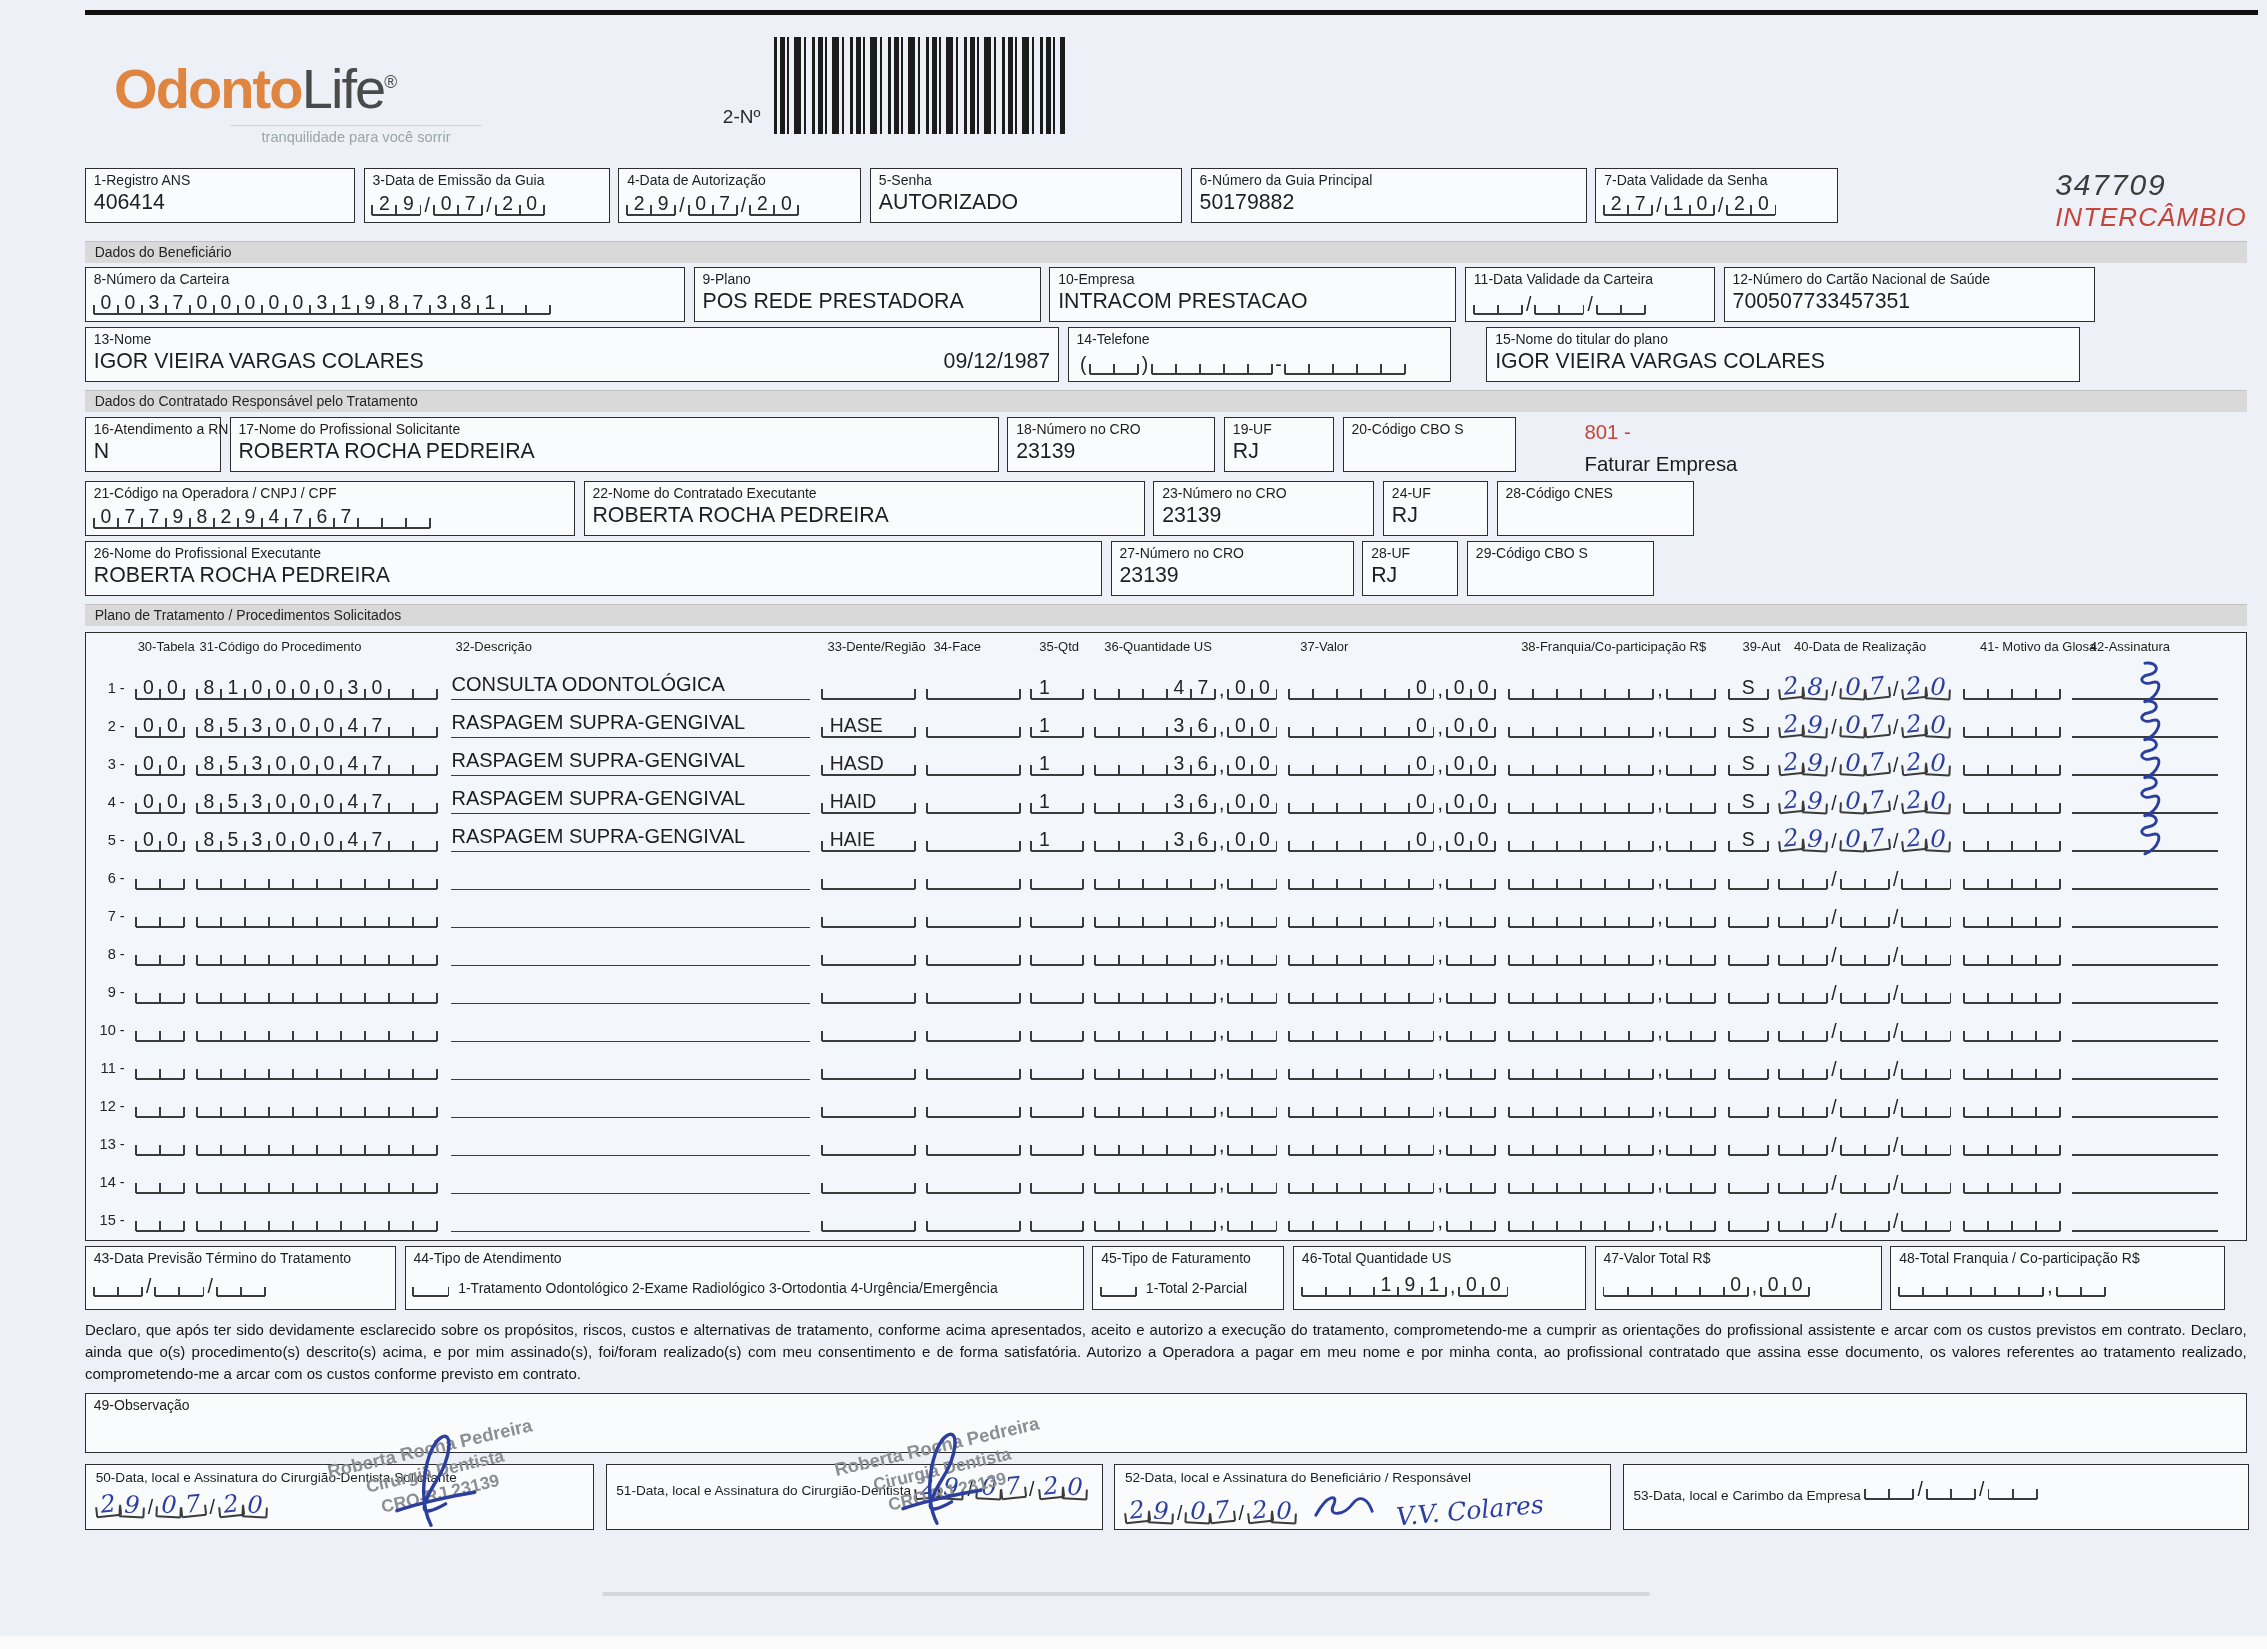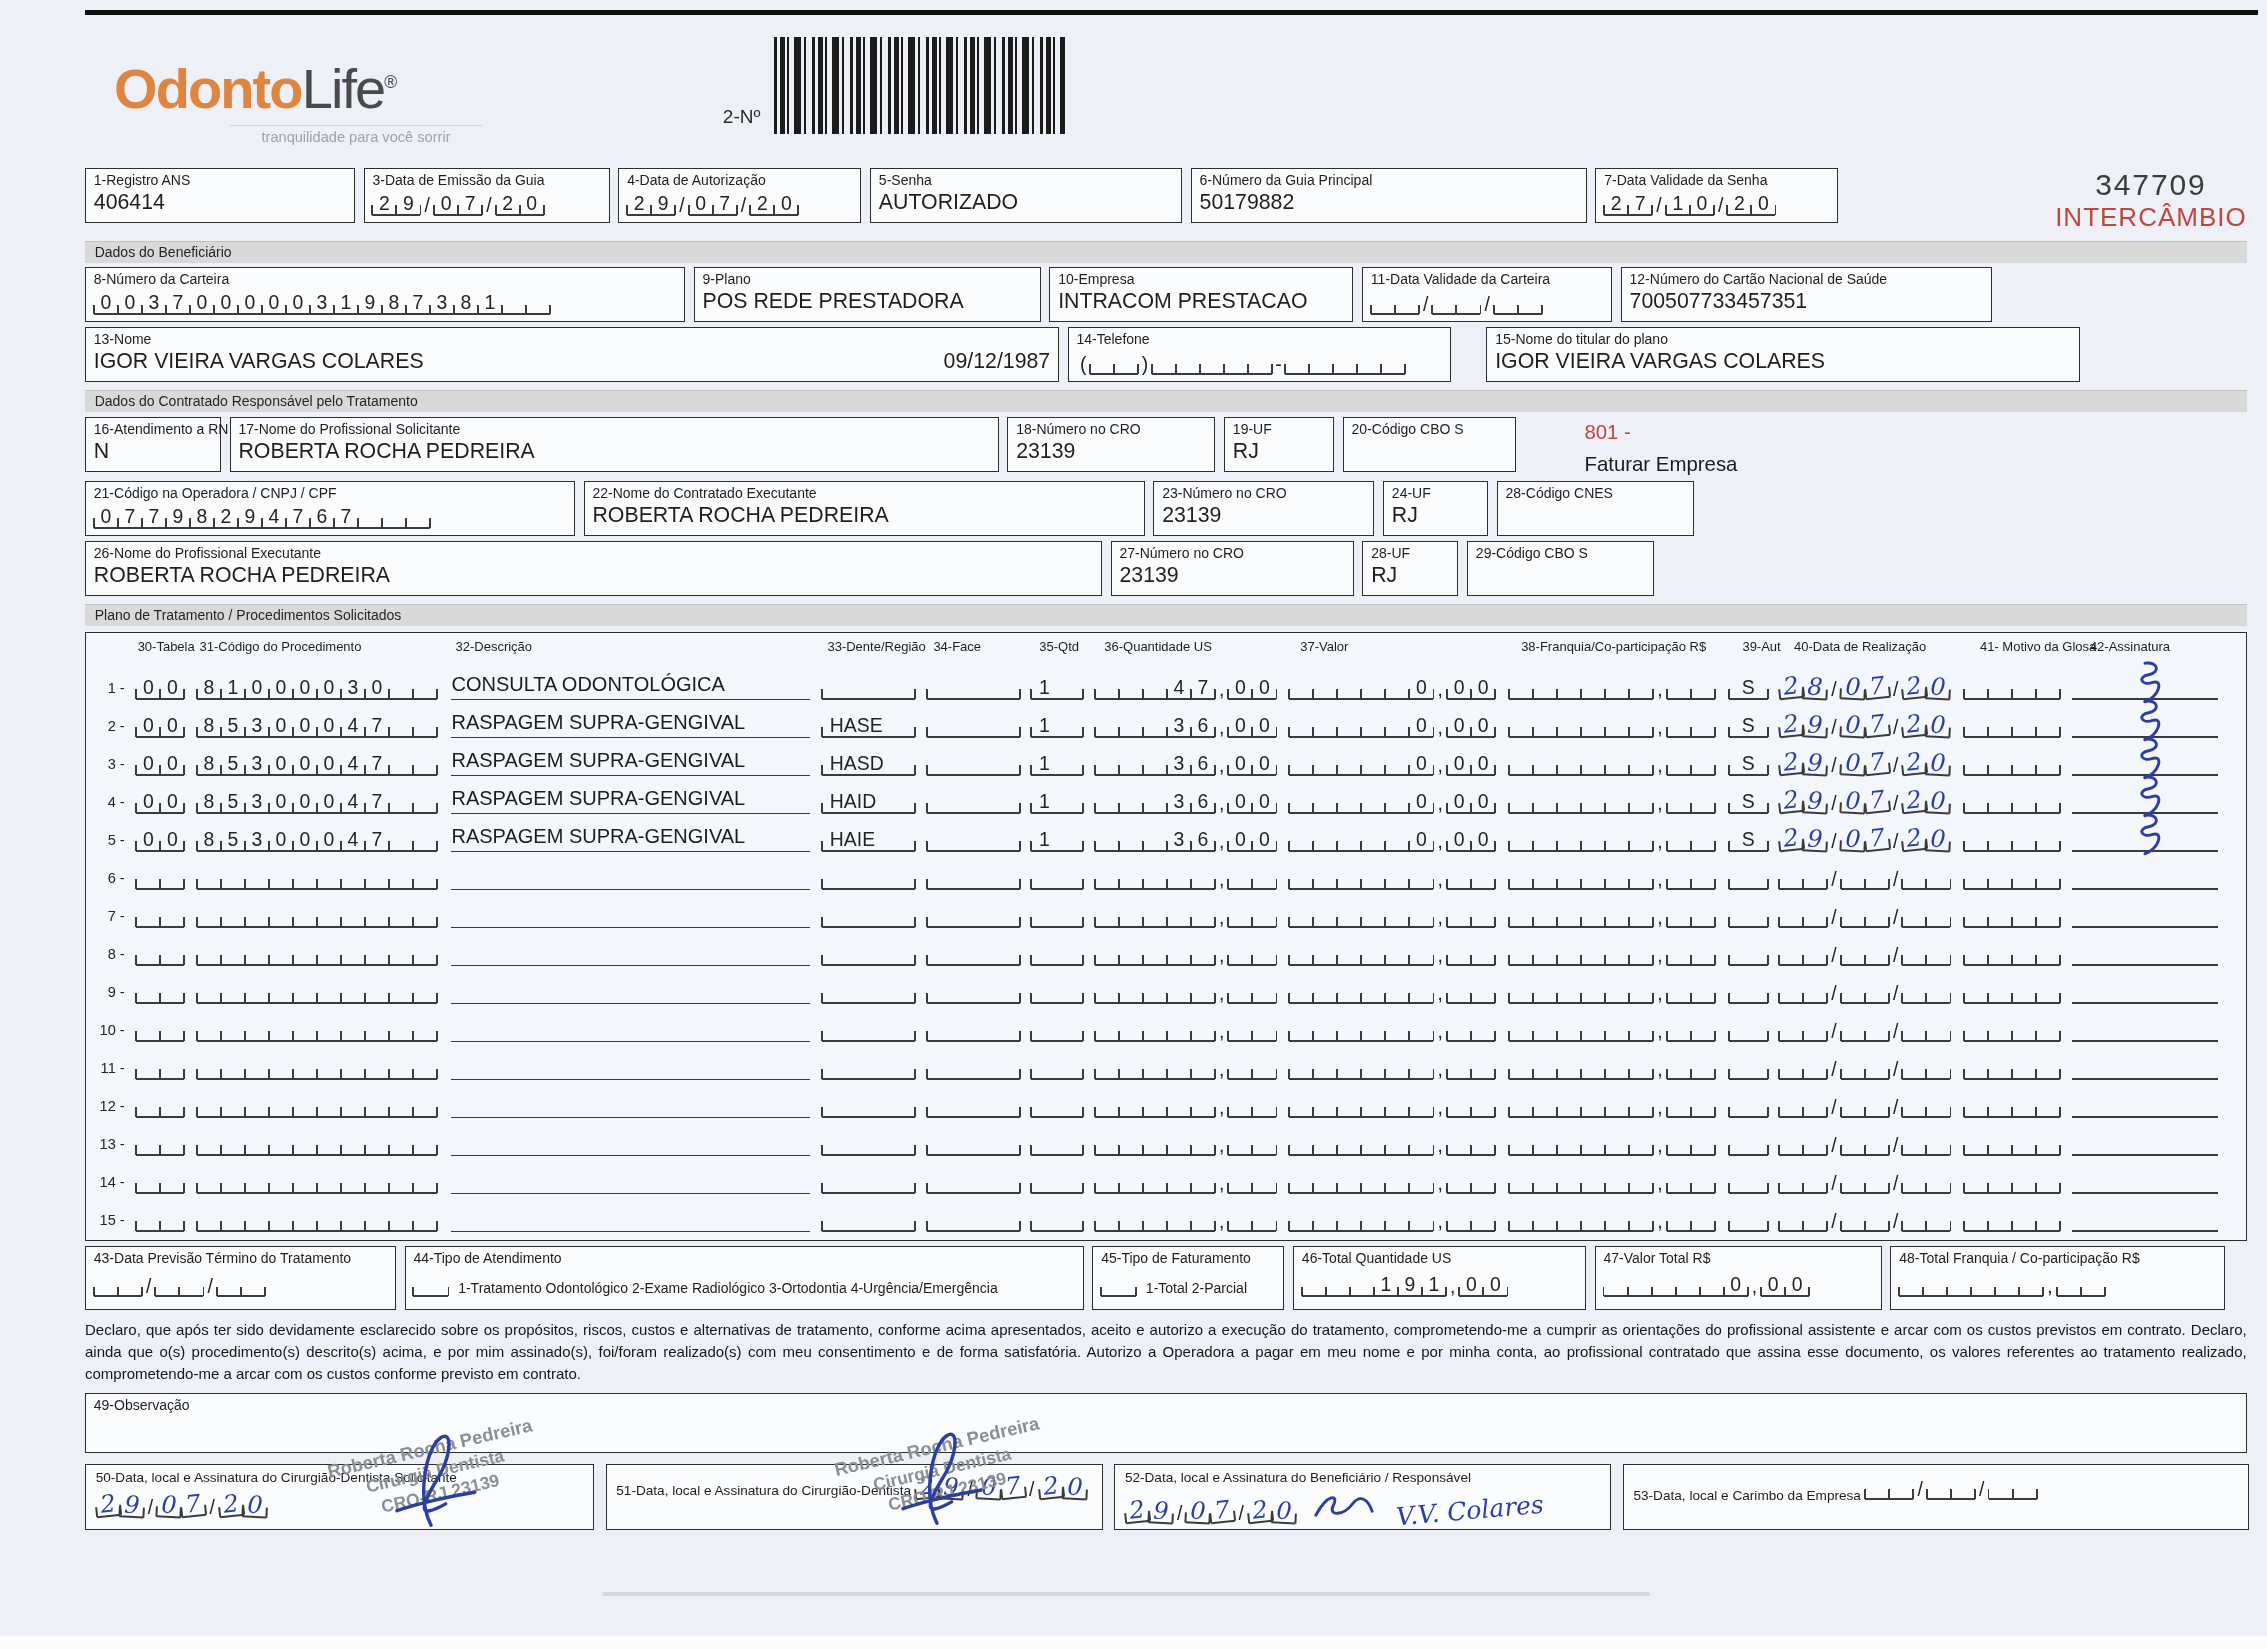--- a/index.html
+++ b/index.html
@@ -51,21 +51,21 @@
   .hand .cc:nth-child(odd){transform:rotate(-6deg) translateY(-1px);}
   .hand .cc:nth-child(even){transform:rotate(3deg);}
 
   
   .bfield{display:inline-block;height:26px;line-height:26px;border-bottom:2.9px solid var(--comb);position:relative;
           padding:0 7.8px;font-size:19.4px;color:#242424;vertical-align:bottom;flex-shrink:0;white-space:nowrap;}
   .bfield::before{content:"";position:absolute;left:-1px;bottom:-1px;width:1.9px;height:9.7px;background:var(--comb);}
   .bfield::after{content:"";position:absolute;right:-1px;bottom:-1px;width:1.9px;height:9.7px;background:var(--comb);}
 
   
-  .numblock{margin-left:auto;padding-top:0;text-align:center;align-self:flex-start;}
+  .numblock{margin-left:auto;padding-top:0;align-self:flex-start;font-style:italic;}
   .guideno{font-size:30px;color:#3c3c3c;letter-spacing:1.9px;}
   .inter{font-size:26px;color:var(--accent-red);letter-spacing:1px;}
 
   
   .note801{margin-left:60px;padding-top:3.9px;flex-shrink:0;}
   .n801{color:var(--accent-red);font-size:20.4px;}
   .nfat{color:#1c1c1c;font-size:20.4px;margin-top:9.7px;}
 
   
   .ptable{border:1.9px solid var(--border-dark);background:#f3f6fa;padding:4.9px 9.7px 7.8px;margin-top:5.8px;}
@@ -209,21 +209,21 @@
               <span class="cc">8</span>
               <span class="cc">1</span>
               <span class="cc"></span>
               <span class="cc"></span>
             </span></div>
       </div>
       <div class="fbox" style="width:347px">
         <span class="lab">9-Plano</span>
         <div class="val">POS REDE PRESTADORA</div>
       </div>
-      <div class="fbox" style="width:304px">
+      <div class="fbox" style="width:407px">
         <span class="lab">10-Empresa</span>
         <div class="val">INTRACOM PRESTACAO</div>
       </div>
       <div class="fbox" style="width:250px">
         <span class="lab">11-Data Validade da Carteira</span>
         <div class="val"><span class="comb">
               <span class="cc"></span>
               <span class="cc"></span>
               <span class="cs">/</span>
               <span class="cc"></span>

